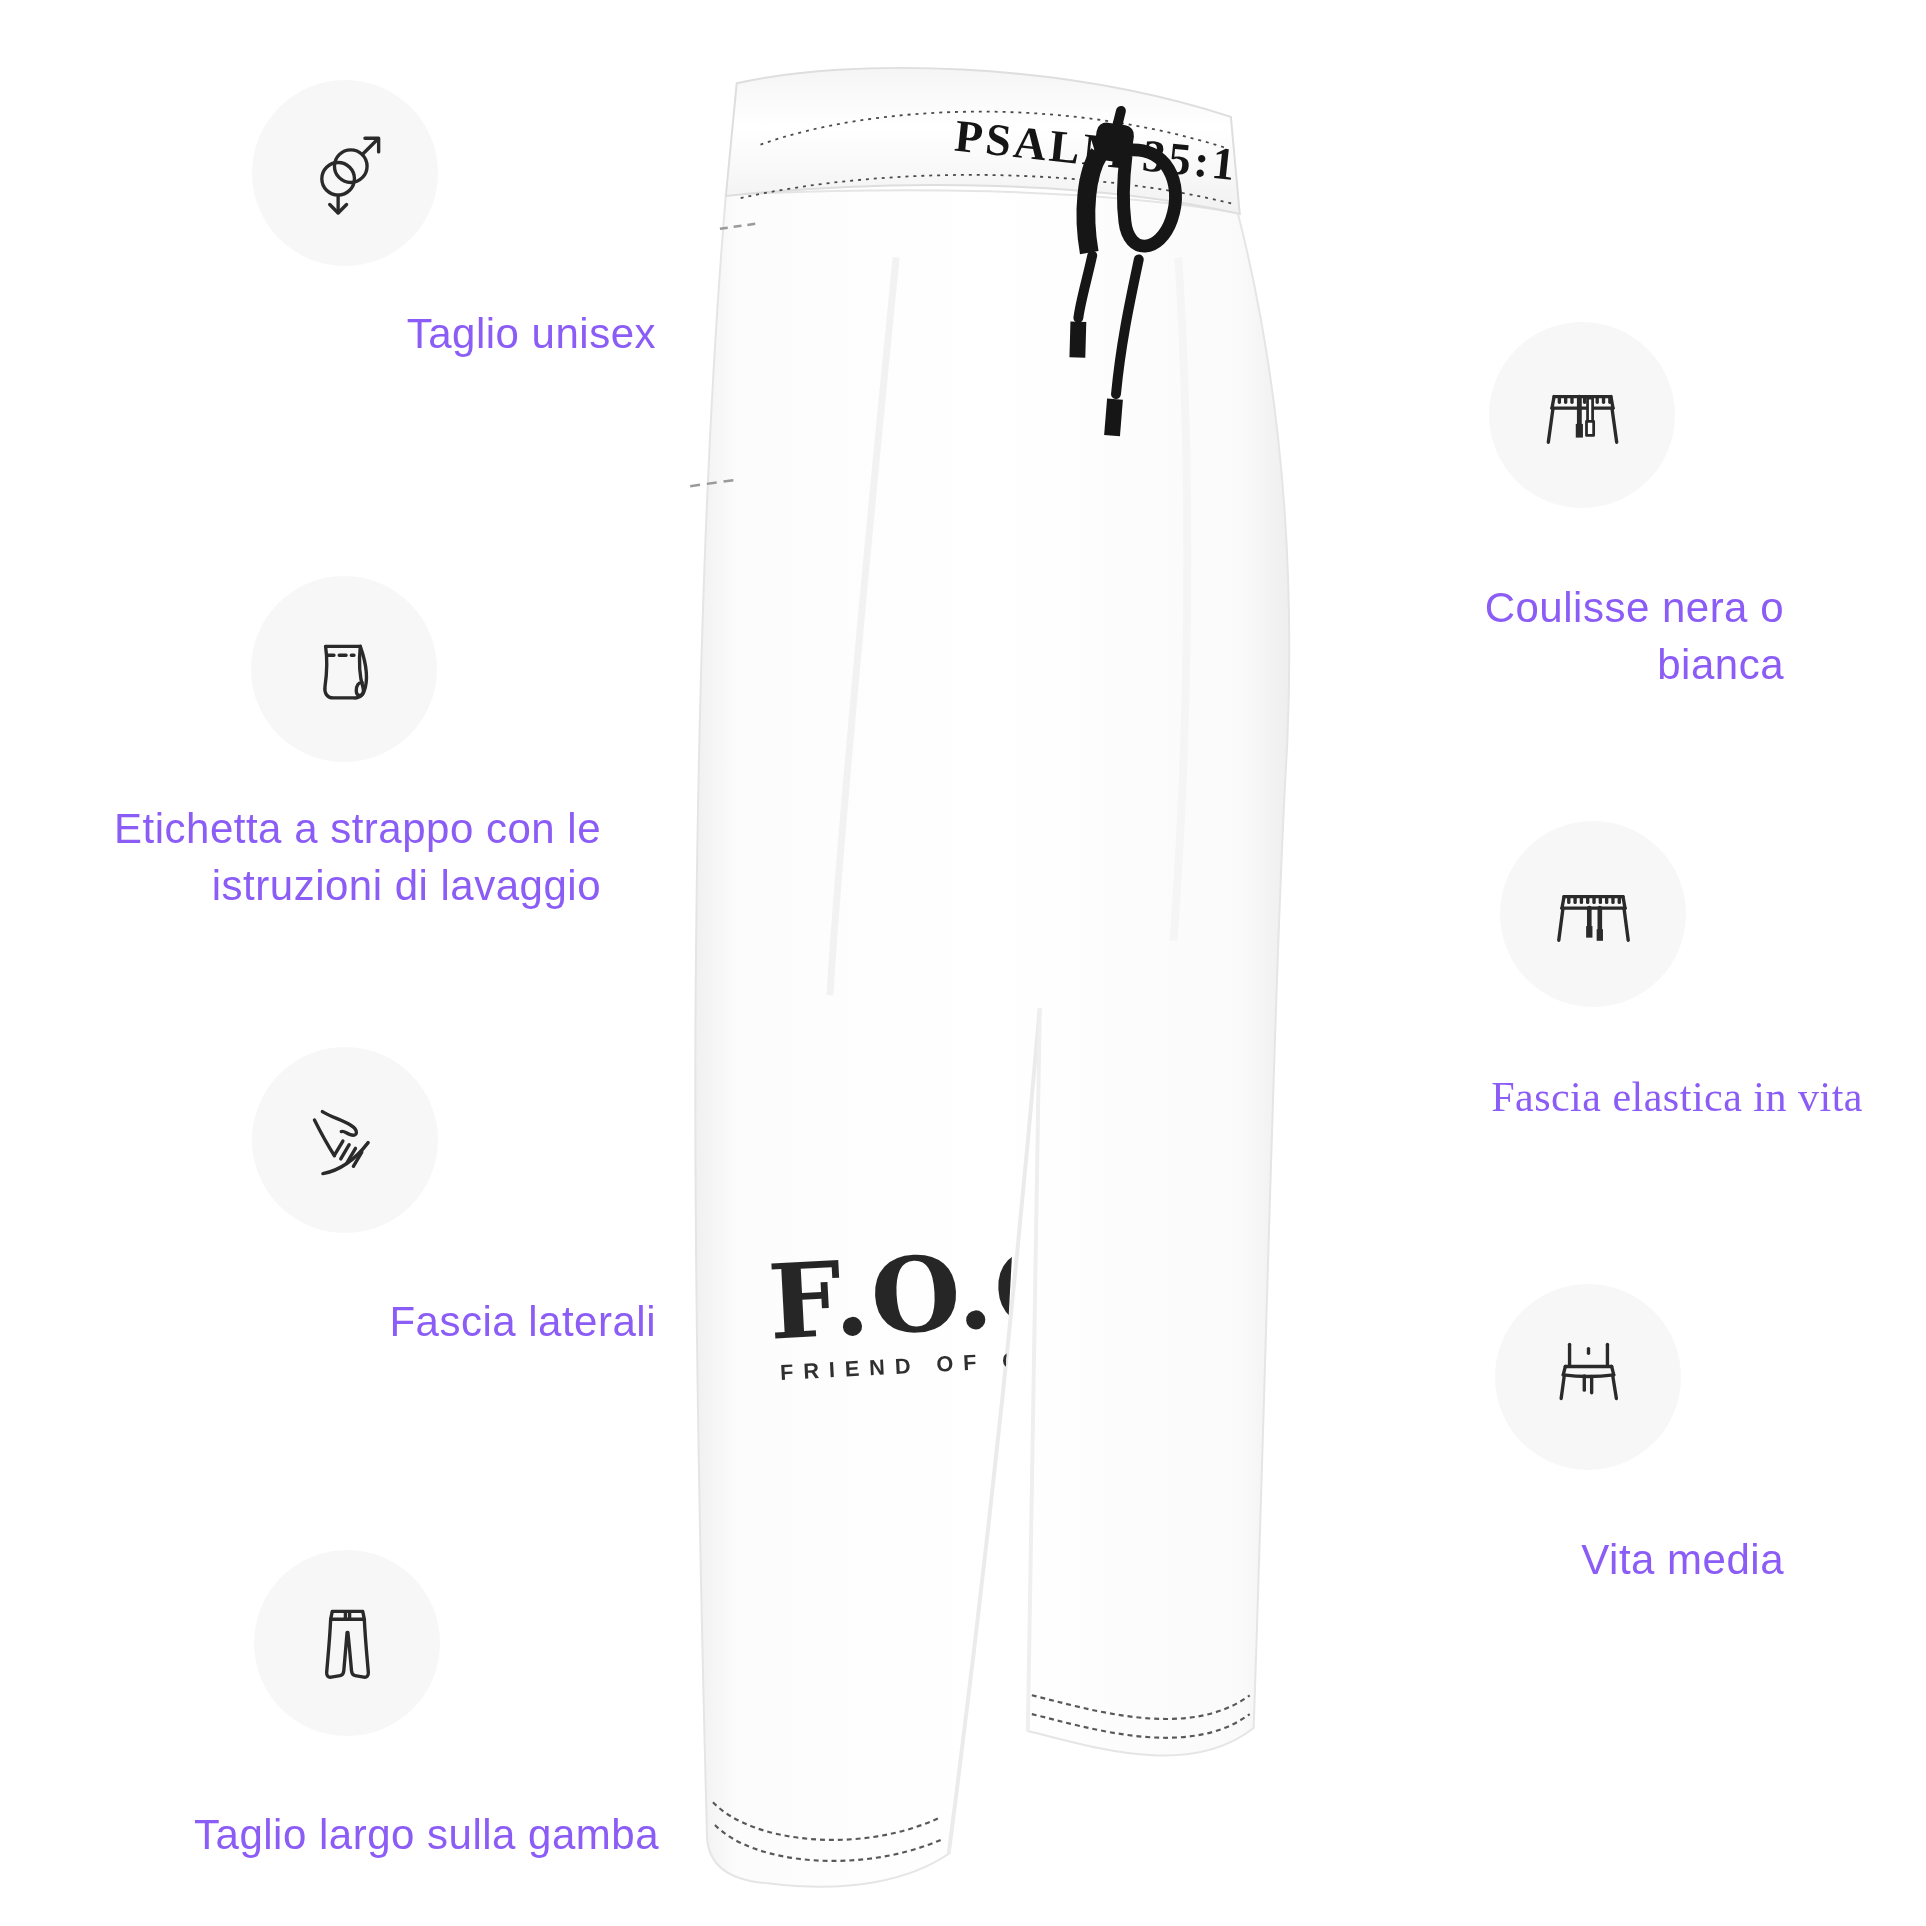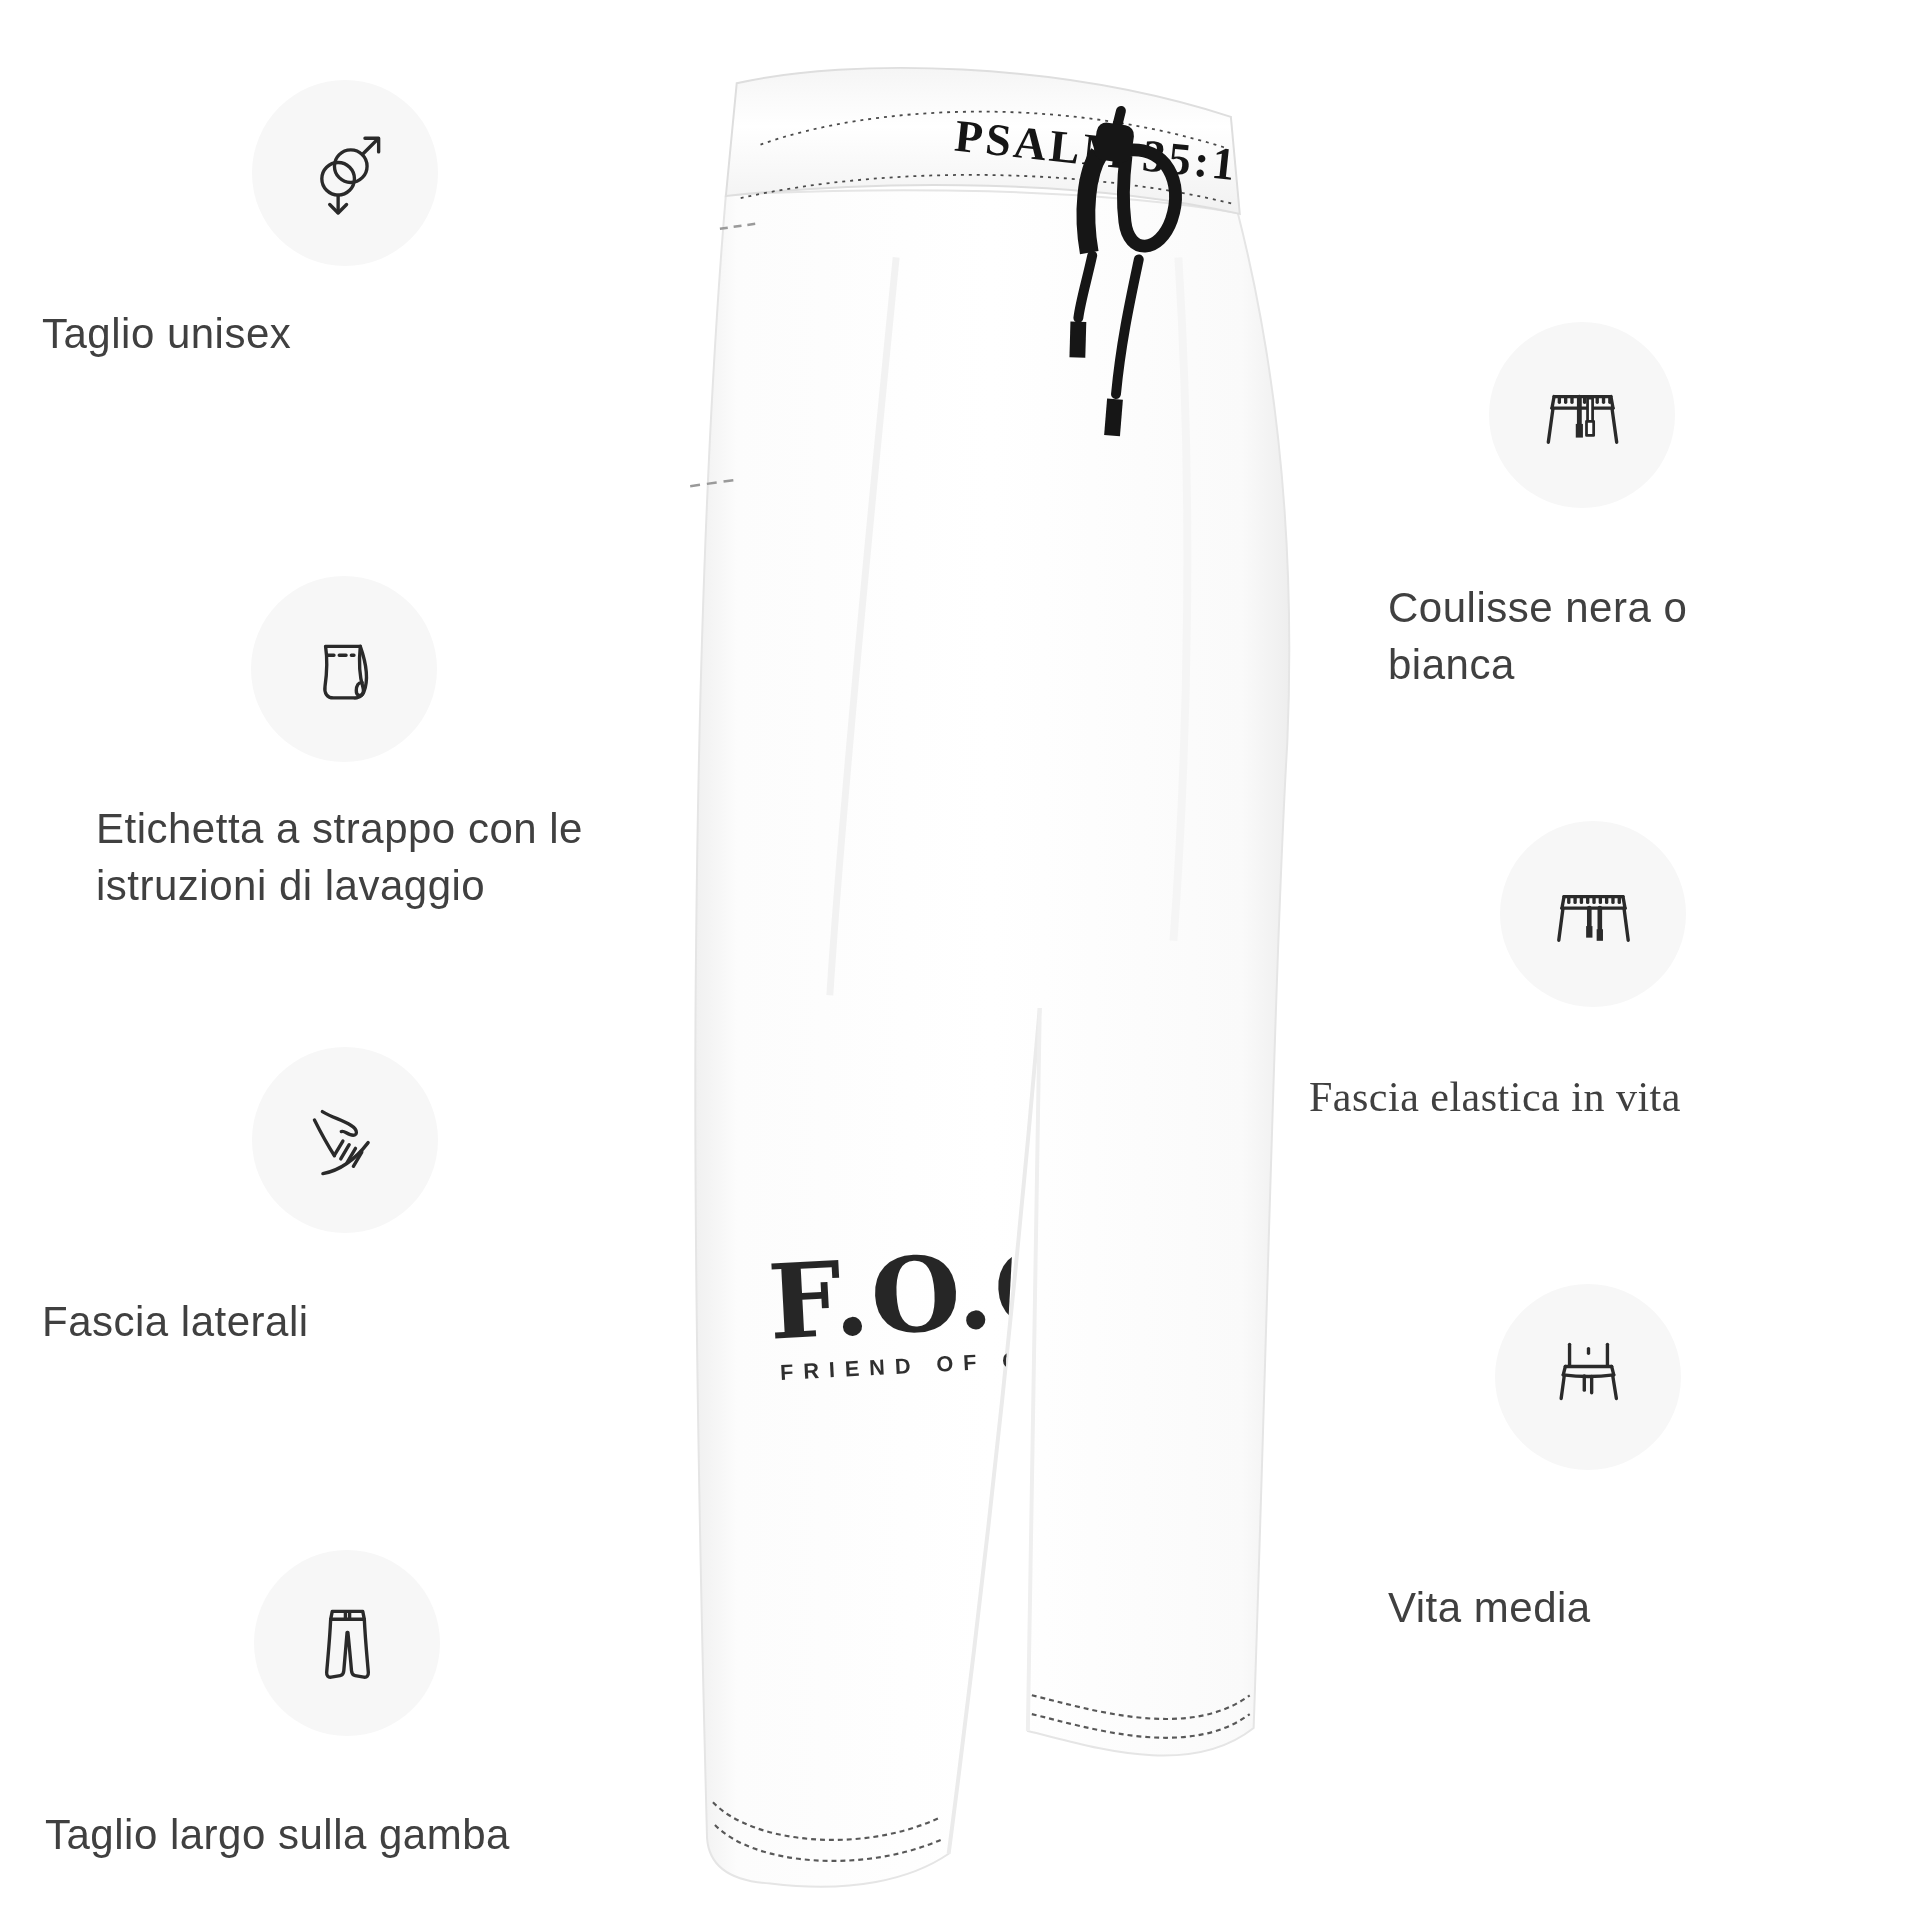--- a/index.html
+++ b/index.html
@@ -11,32 +11,32 @@
   .feature-circle{
     position:absolute;width:186px;height:186px;border-radius:50%;
     background:#f7f7f7;display:flex;align-items:center;justify-content:center;
   }
   .icon{width:101px;height:101px;stroke:#2a2a2a;fill:none;
     stroke-width:3.2;stroke-linecap:round;stroke-linejoin:round;}
   .icon .fl{fill:#2a2a2a;stroke:none;}
   .icon .wf{fill:#ffffff;stroke:#2a2a2a;}
   .icon .dsh{stroke-dasharray:6.5 5;}
   .feature-label{
-    position:absolute;color:#404040;font-size:42px;line-height:57px;
-    text-align:left;letter-spacing:0.5px;
+    position:absolute;color:#8b5cf6;font-size:42px;line-height:57px;
+    text-align:right;letter-spacing:0.5px;
   }
   
   .c-l1{left:252px;top:80px;}   .t-l1{left:42px;top:305px;width:614px;}
   .c-l2{left:251px;top:576px;}  .t-l2{left:96px;top:800px;width:505px;}
   .c-l3{left:252px;top:1047px;} .t-l3{left:42px;top:1293px;width:614px;}
   .c-l4{left:254px;top:1550px;} .t-l4{left:45px;top:1806px;width:614px;}
   
   .c-r1{left:1489px;top:322px;} .t-r1{left:1388px;top:567px;width:396px;margin-top:12px;}
   .c-r2{left:1500px;top:821px;} .t-r2{left:1309px;top:1069px;width:554px;font-family:Liberation Serif, serif;}
-  .c-r3{left:1495px;top:1284px;}.t-r3{left:1388px;top:1531px;width:396px;margin-top:48px;}
+  .c-r3{left:1495px;top:1284px;}.t-r3{left:1388px;top:1531px;width:396px;}
   .logo-main{
     font-family:"DejaVu Serif", serif;font-weight:bold;font-size:104px;
     fill:#141414;letter-spacing:2px;
   }
   .logo-sub{
     font-family:"Liberation Sans", sans-serif;font-weight:bold;font-size:22px;
     fill:#1e1e1e;letter-spacing:10px;
   }
   .waist-text{
     font-family:"Liberation Serif", serif;font-weight:bold;font-size:46px;

